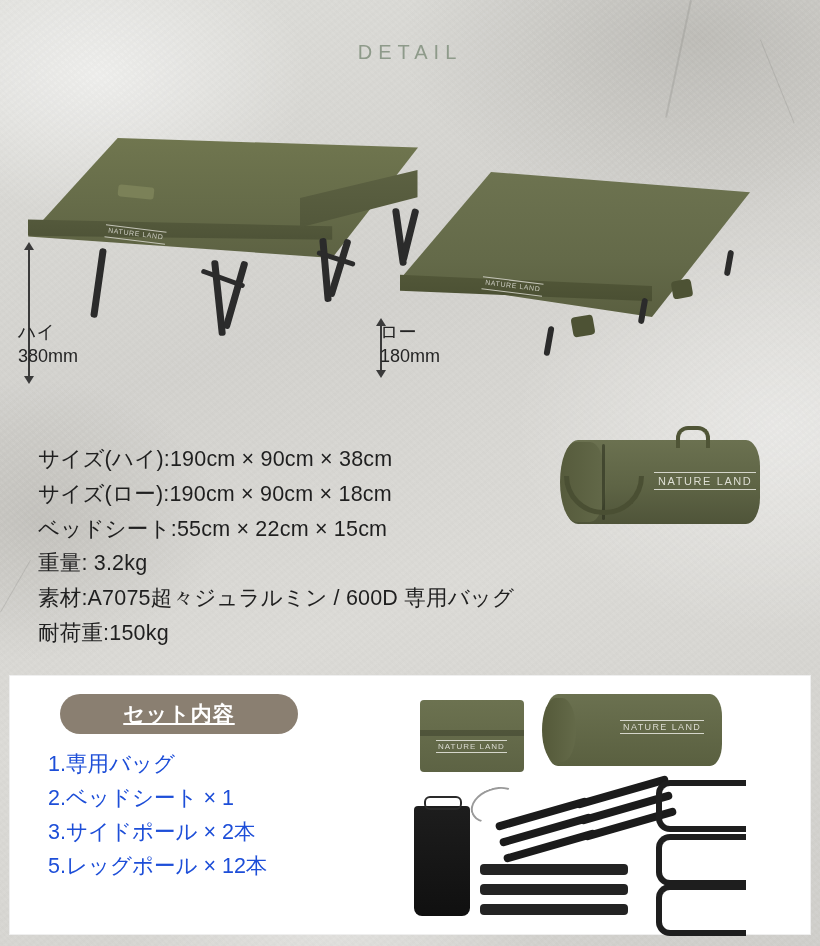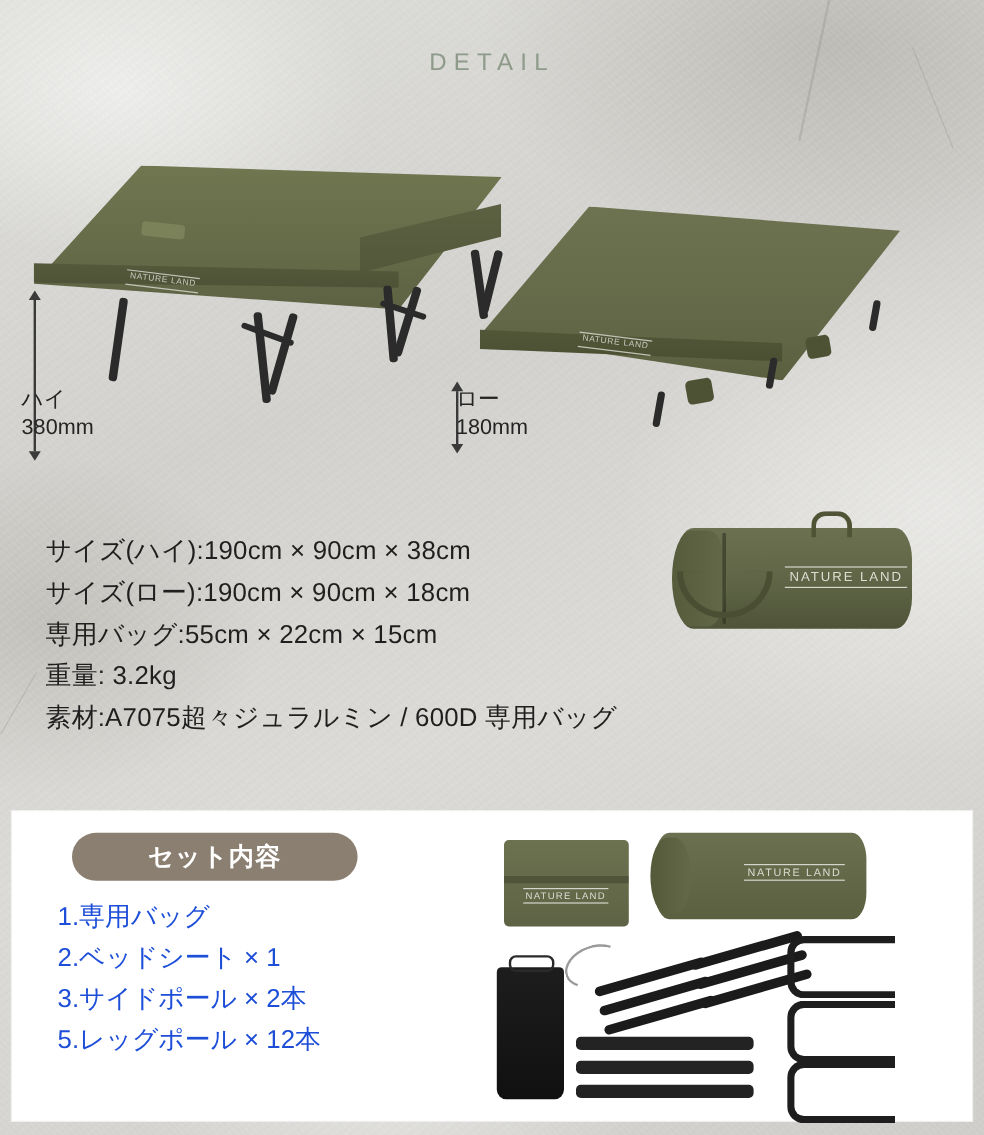--- a/index.html
+++ b/index.html
@@ -260,20 +260,21 @@
     height: 40px;
     background: #8a7f71;
     border-radius: 20px;
     color: #fff;
     font-size: 21px;
     font-weight: bold;
     display: flex;
     align-items: center;
     justify-content: center;
     letter-spacing: 1px;
+    text-decoration: underline;
   }
   .set-list {
     position: absolute;
     left: 38px;
     top: 72px;
     width: 360px;
   }
   .set-item {
     font-size: 21.5px;
     color: #1d4ed8;
@@ -430,23 +431,24 @@
     <div class="arrow-down" style="left:376px;top:240px;"></div>
     <div class="dim-label" style="left:380px;top:190px;">
       <div>ロー</div>
       <div>180mm</div>
     </div>
   </div>
 
   <div class="specs">
     <div class="spec-row">サイズ(ハイ):190cm × 90cm × 38cm</div>
     <div class="spec-row">サイズ(ロー):190cm × 90cm × 18cm</div>
-    <div class="spec-row">専用バッグ:55cm × 22cm × 15cm</div>
+    <div class="spec-row">ベッドシート:55cm × 22cm × 15cm</div>
     <div class="spec-row">重量: 3.2kg</div>
     <div class="spec-row">素材:A7075超々ジュラルミン / 600D 専用バッグ</div>
+    <div class="spec-row">耐荷重:150kg</div>
   </div>
 
   <div class="bag">
     <div class="bag-body"></div>
     <div class="bag-cap"></div>
     <div class="bag-seam"></div>
     <div class="bag-strap"></div>
     <div class="bag-handle"></div>
     <div class="bag-logo">NATURE LAND</div>
   </div>

